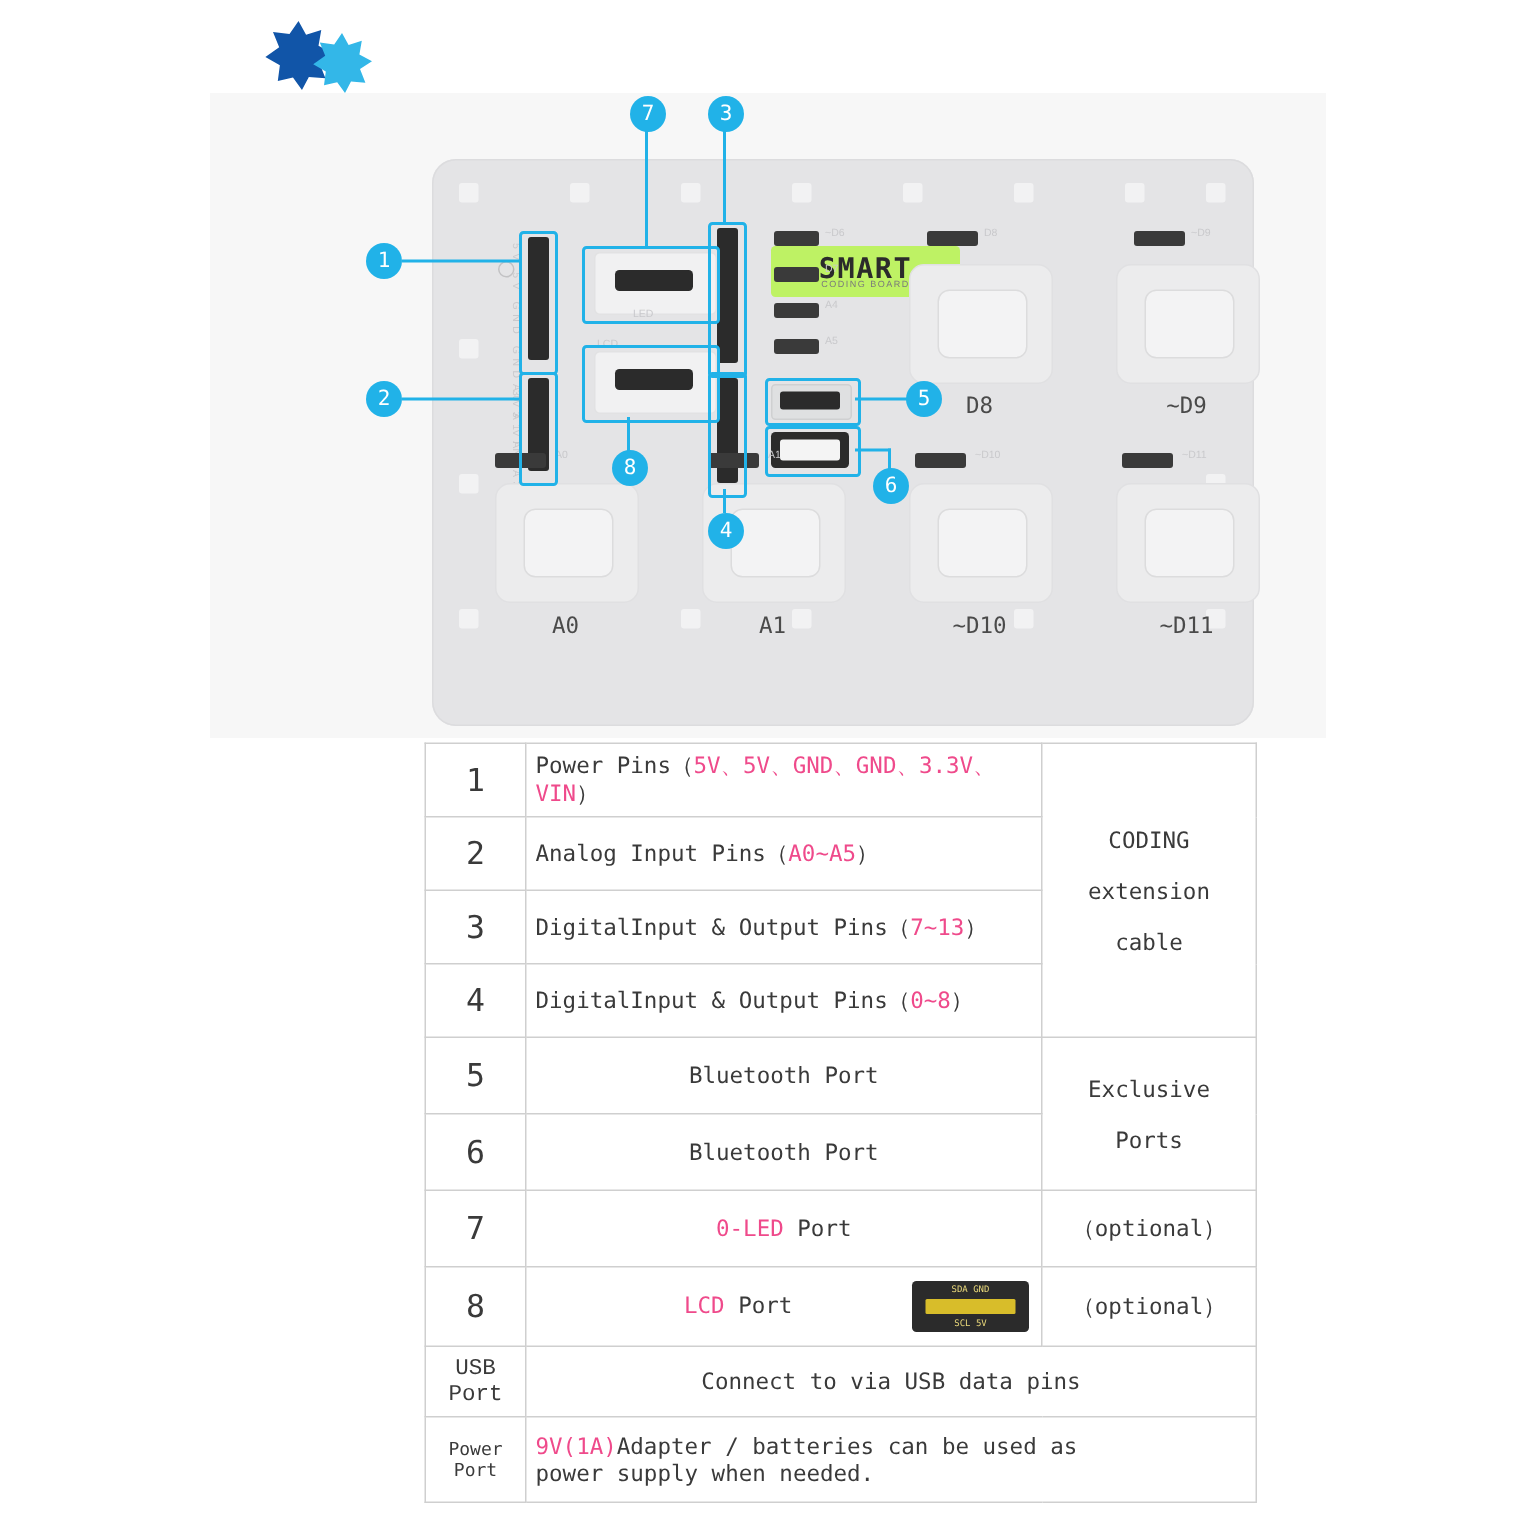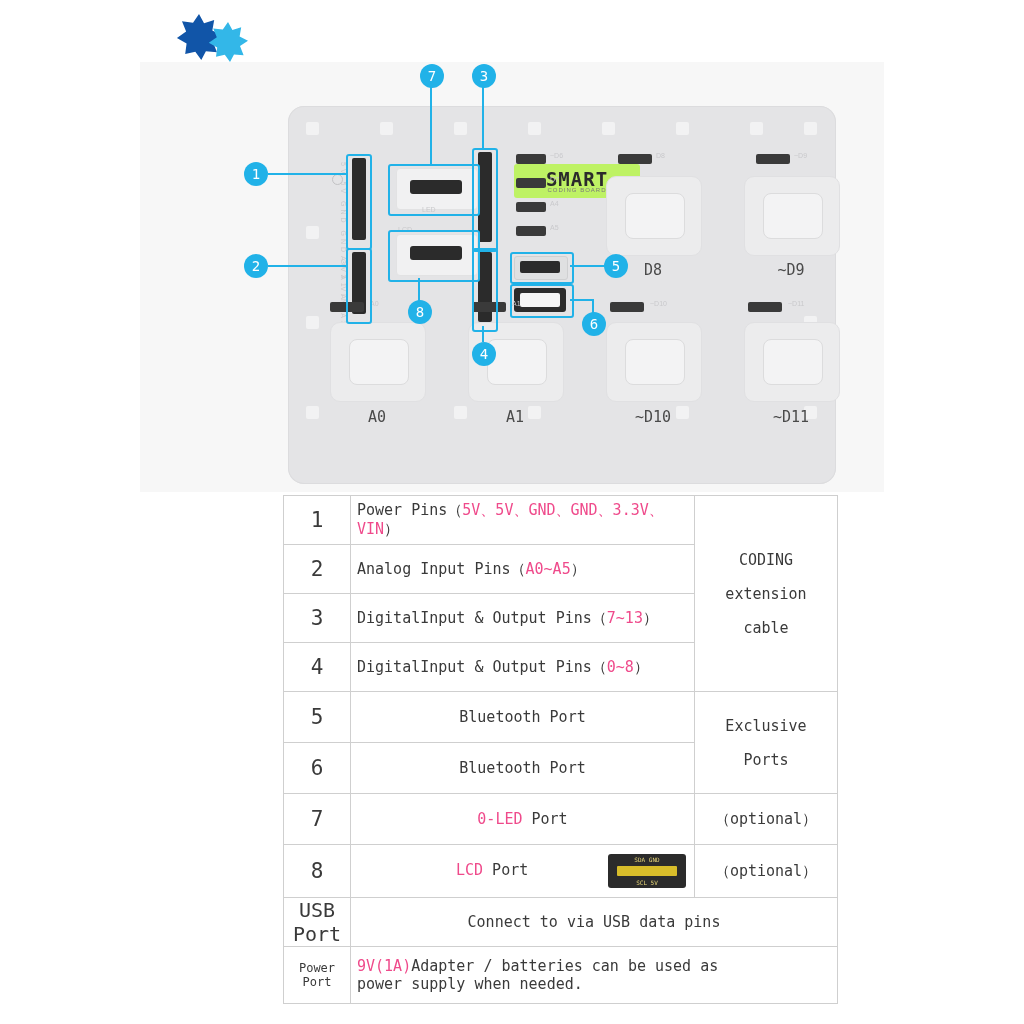--- a/index.html
+++ b/index.html
@@ -310,21 +310,21 @@
       <span class="lcd-chip" style="position:absolute;right:8px;top:9px;">
         <span class="t t1">SDA  GND</span>
         <span class="bar"></span>
         <span class="t t2">SCL   5V</span>
       </span>
     </td>
     <td class="grp">（optional）</td>
   </tr>
 
   <tr>
-    <td class="num pink" style="font-size:20px;">USB Port</td>
+    <td class="num pink" style="font-size:15px;font-family:Liberation Mono, monospace;">USB Port</td>
     <td class="desc ctr" colspan="2" style="height:46px;">Connect to via USB data pins</td>
   </tr>
   <tr>
     <td class="num" style="font-size:12px;">Power Port</td>
     <td class="desc" colspan="2" style="height:56px;">
       <div><span class="pink">9V(1A)</span><span>Adapter / batteries can be used as</span></div>
       <div>power supply when needed.</div>
     </td>
   </tr>
 </tbody>

